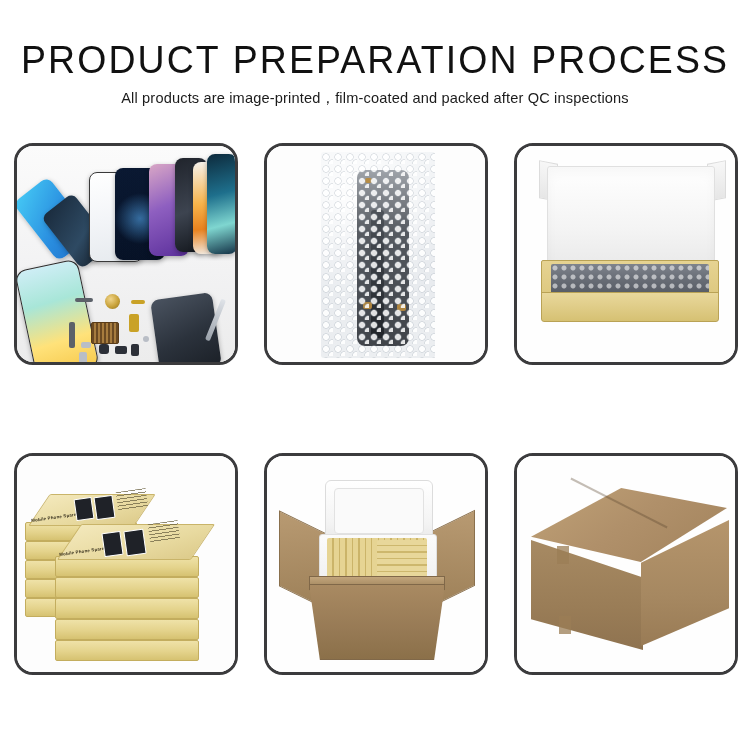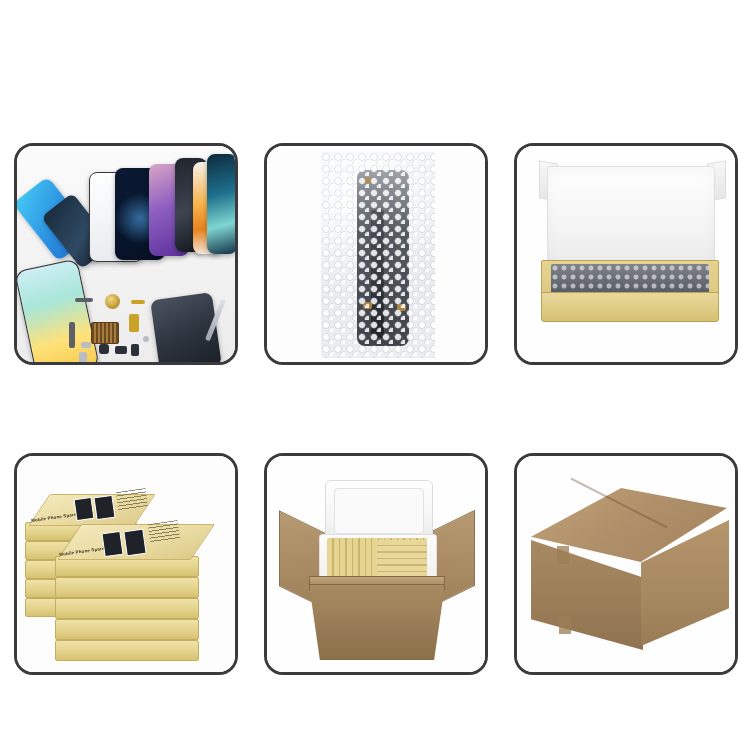--- a/index.html
+++ b/index.html
@@ -424,20 +424,24 @@
   .seam {
     position: absolute;
     background: rgba(90,70,45,0.35);
   }
 </style>
 </head>
 <body>
 
 <div class="page">
 
+  <div class="header">
+    <div class="main-title">PRODUCT PREPARATION PROCESS</div>
+    <div class="sub-title">All products are image-printed，film-coated and packed after QC inspections</div>
+  </div>
 
   <div class="grid">
 
     <div class="panel p1">
       <div class="photo">
         <div class="p1-bg"></div>
         <div class="ph ph-blue"></div>
         <div class="ph ph-blue2"></div>
         <div class="ph ph-glass"></div>
         <div class="ph ph-dark"></div>

